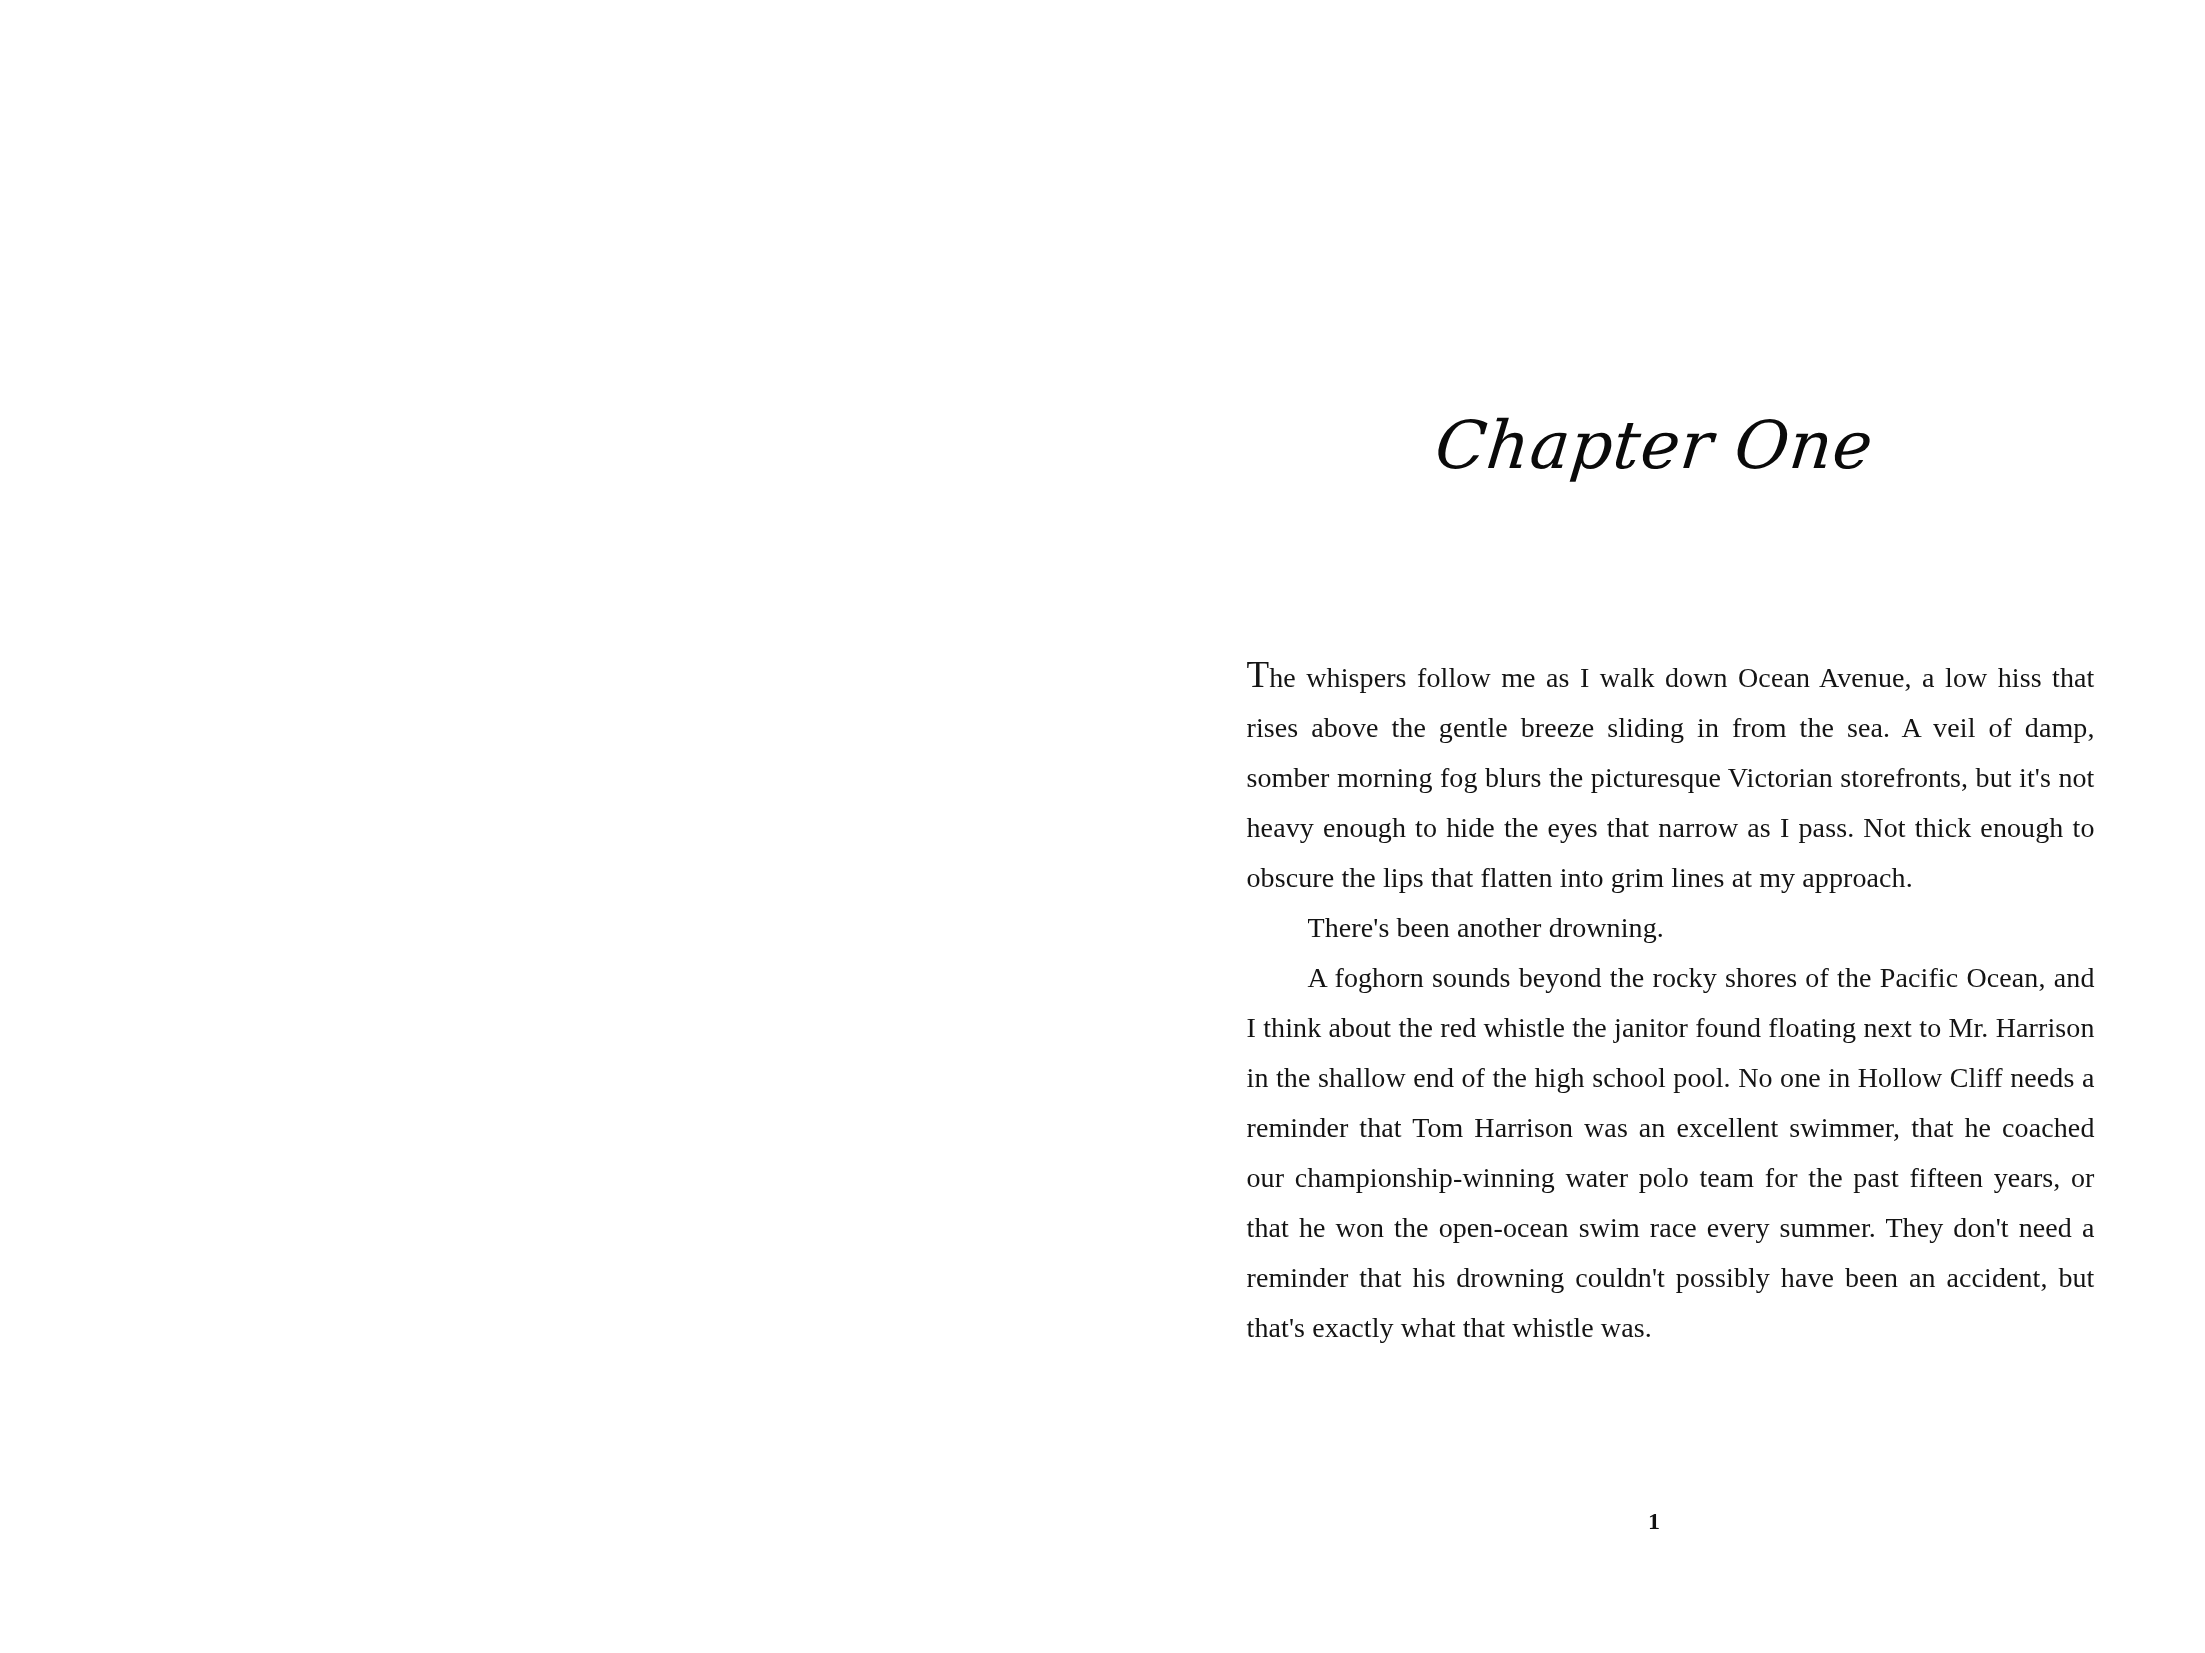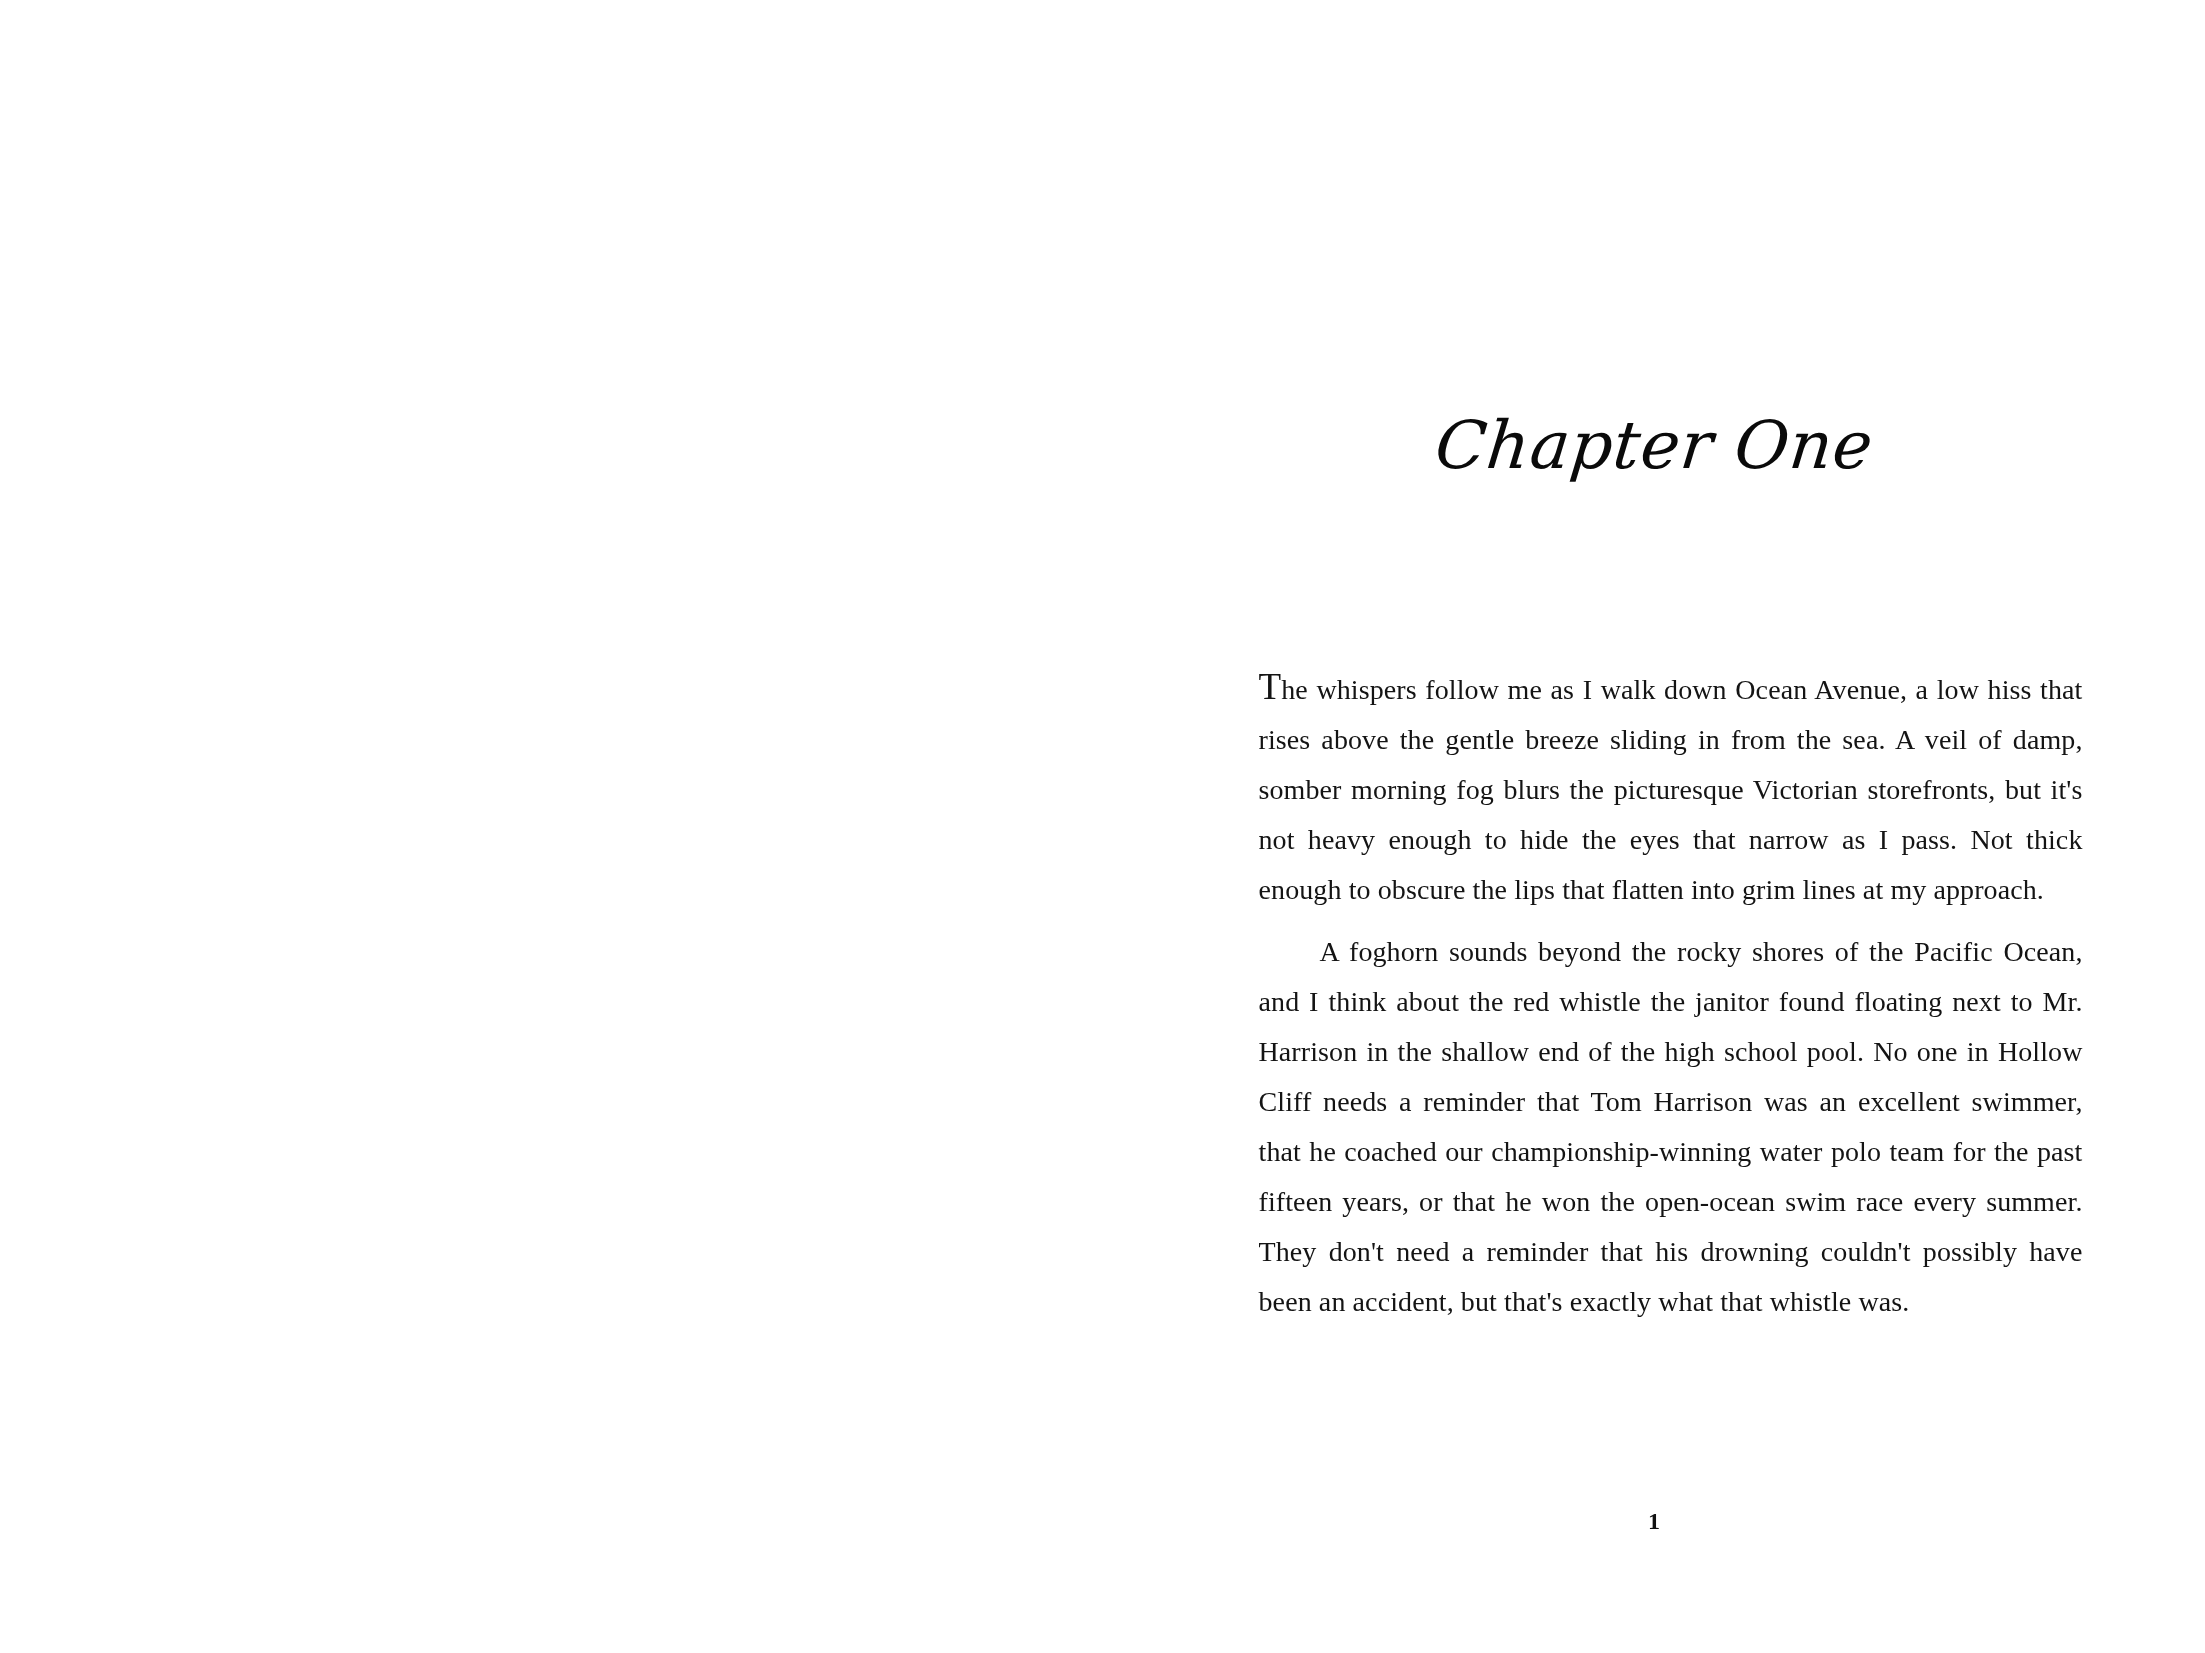--- a/index.html
+++ b/index.html
@@ -55,21 +55,21 @@
   }
 
   .body-block {
     position: absolute;
     top: 653px;
     left: 144px;
     width: 848px;
   }
 
   .para {
-    margin: 12px;
+    margin: 0;
     font-size: 28px;
     line-height: 50px;
     text-align: justify;
     color: #141414;
     letter-spacing: 0.1px;
   }
 
   .para + .para {
     text-indent: 61px;
   }
@@ -100,20 +100,21 @@
 <div class="spread">
 
   <div class="page page-left"></div>
 
   <div class="page page-right">
 
     <div class="chapter-title">Chapter One</div>
 
     <div class="body-block">
       <p class="para first"><span class="dropcap">T</span>he whispers follow me as I walk down Ocean Avenue, a low hiss that rises above the gentle breeze sliding in from the sea. A veil of damp, somber morning fog blurs the picturesque Victorian storefronts, but it's not heavy enough to hide the eyes that narrow as I pass. Not thick enough to obscure the lips that flatten into grim lines at my approach.</p>
+      <p class="para">There's been another drowning.</p>
       <p class="para">A foghorn sounds beyond the rocky shores of the Pacific Ocean, and I think about the red whistle the janitor found floating next to Mr. Harrison in the shallow end of the high school pool. No one in Hollow Cliff needs a reminder that Tom Harrison was an excellent swimmer, that he coached our championship-winning water polo team for the past fifteen years, or that he won the open-ocean swim race every summer. They don't need a reminder that his drowning couldn't possibly have been an accident, but that's exactly what that whistle was.</p>
     </div>
 
     <div class="folio">1</div>
 
   </div>
 
 </div>
 
 

